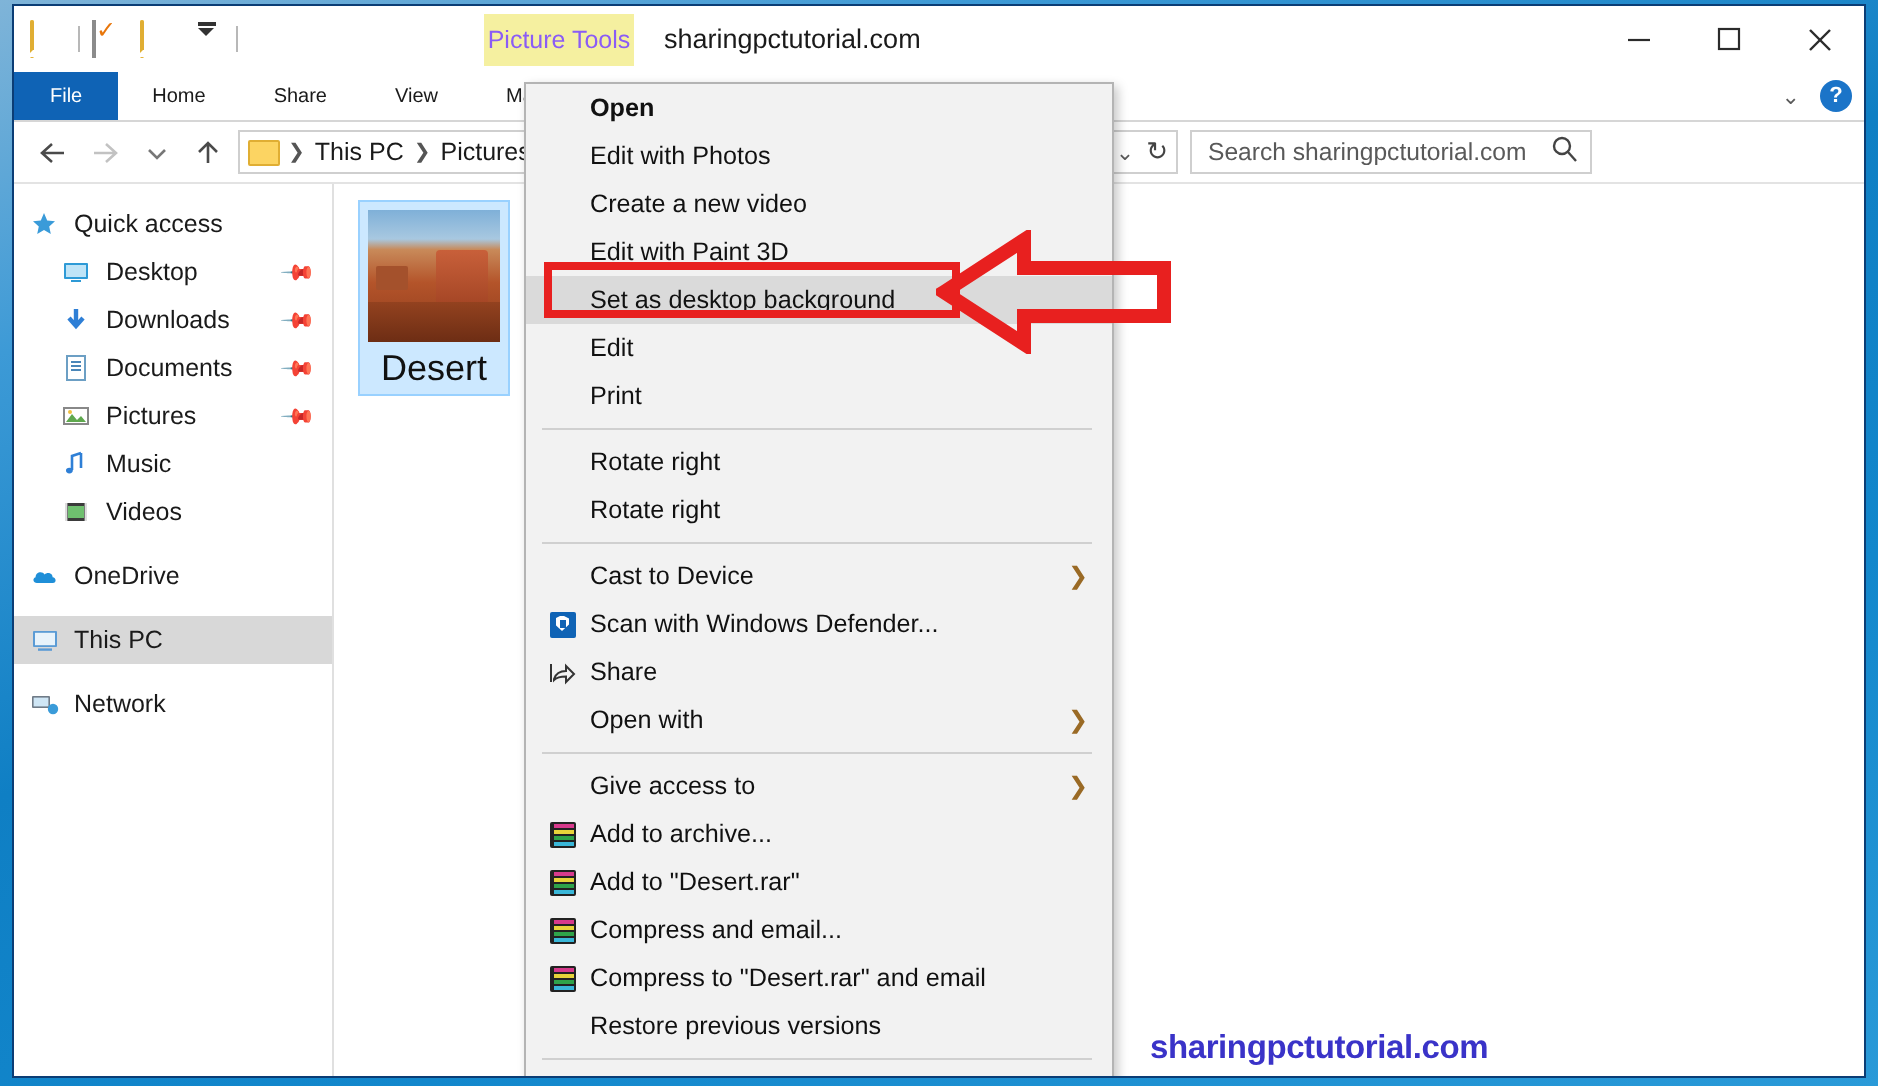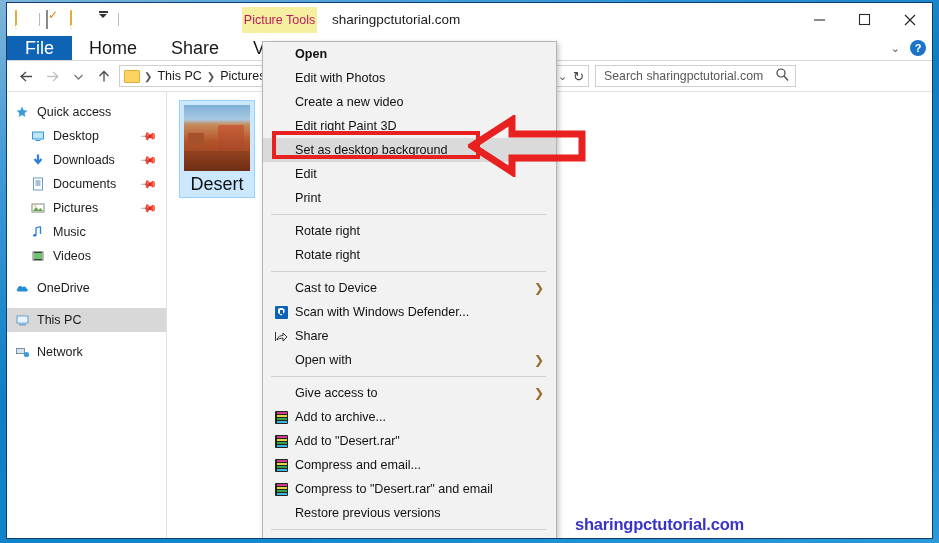--- a/index.html
+++ b/index.html
@@ -46,36 +46,36 @@
   }
   .dropdown-caret{
     width:0;height:0;border-left:5px solid transparent;border-right:5px solid transparent;
     border-top:5px solid #333;display:inline-block;
   }
   .caret-wrap{display:flex;flex-direction:column;align-items:center;gap:1px;}
   .caret-bar{width:9px;height:2px;background:#333;}
   .picture-tools{
     position:absolute;left:235px;top:4px;width:75px;height:26px;
     background:#f5f0a0;display:flex;align-items:center;justify-content:center;
-    font-size:12.5px;color:#be185d;
+    font-size:12.5px;color:#8b5cf6;
   }
   .win-title{
     position:absolute;left:325px;top:0;height:33px;display:flex;align-items:center;
     font-size:13.5px;color:#1a1a1a;
   }
   .caption-btns{position:absolute;right:0;top:0;height:33px;display:flex;}
   .capbtn{width:45px;height:33px;display:flex;align-items:center;justify-content:center;color:#2b2b2b;}
   .capbtn svg{display:block;}
   
   .ribbon{
     position:relative;height:24px;background:#ffffff;border-bottom:1px solid #d6d6d6;
   }
   .tabs{display:flex;height:24px;align-items:stretch;}
   .tab{
-    padding:0 17px;display:flex;align-items:center;font-size:18px;color:#1a1a1a;
+    padding:0 17px;display:flex;align-items:center;font-size:10px;color:#1a1a1a;
   }
   .tab.file{background:#0f63b5;color:#ffffff;padding:0 18px;}
   .tab.manage{color:#1a1a1a;}
   .ribbon-right{position:absolute;right:6px;top:0;height:24px;display:flex;align-items:center;gap:10px;}
   .chev-down{color:#5a5a5a;font-size:11px;}
   .help-ico{
     width:16px;height:16px;border-radius:50%;background:#1b74c8;color:#fff;
     font-size:11px;font-weight:bold;display:flex;align-items:center;justify-content:center;
   }
   
@@ -462,21 +462,21 @@
     <div class="mi">
       <span class="mi-ico"></span>
       <span class="mi-txt">Edit with Photos</span>
     </div>
     <div class="mi">
       <span class="mi-ico"></span>
       <span class="mi-txt">Create a new video</span>
     </div>
     <div class="mi">
       <span class="mi-ico"></span>
-      <span class="mi-txt">Edit right Paint 3D</span>
+      <span class="mi-txt">Edit with Paint 3D</span>
     </div>
     <div class="mi hl">
       <span class="mi-ico"></span>
       <span class="mi-txt">Set as desktop background</span>
     </div>
     <div class="mi">
       <span class="mi-ico"></span>
       <span class="mi-txt">Edit</span>
     </div>
     <div class="mi">

